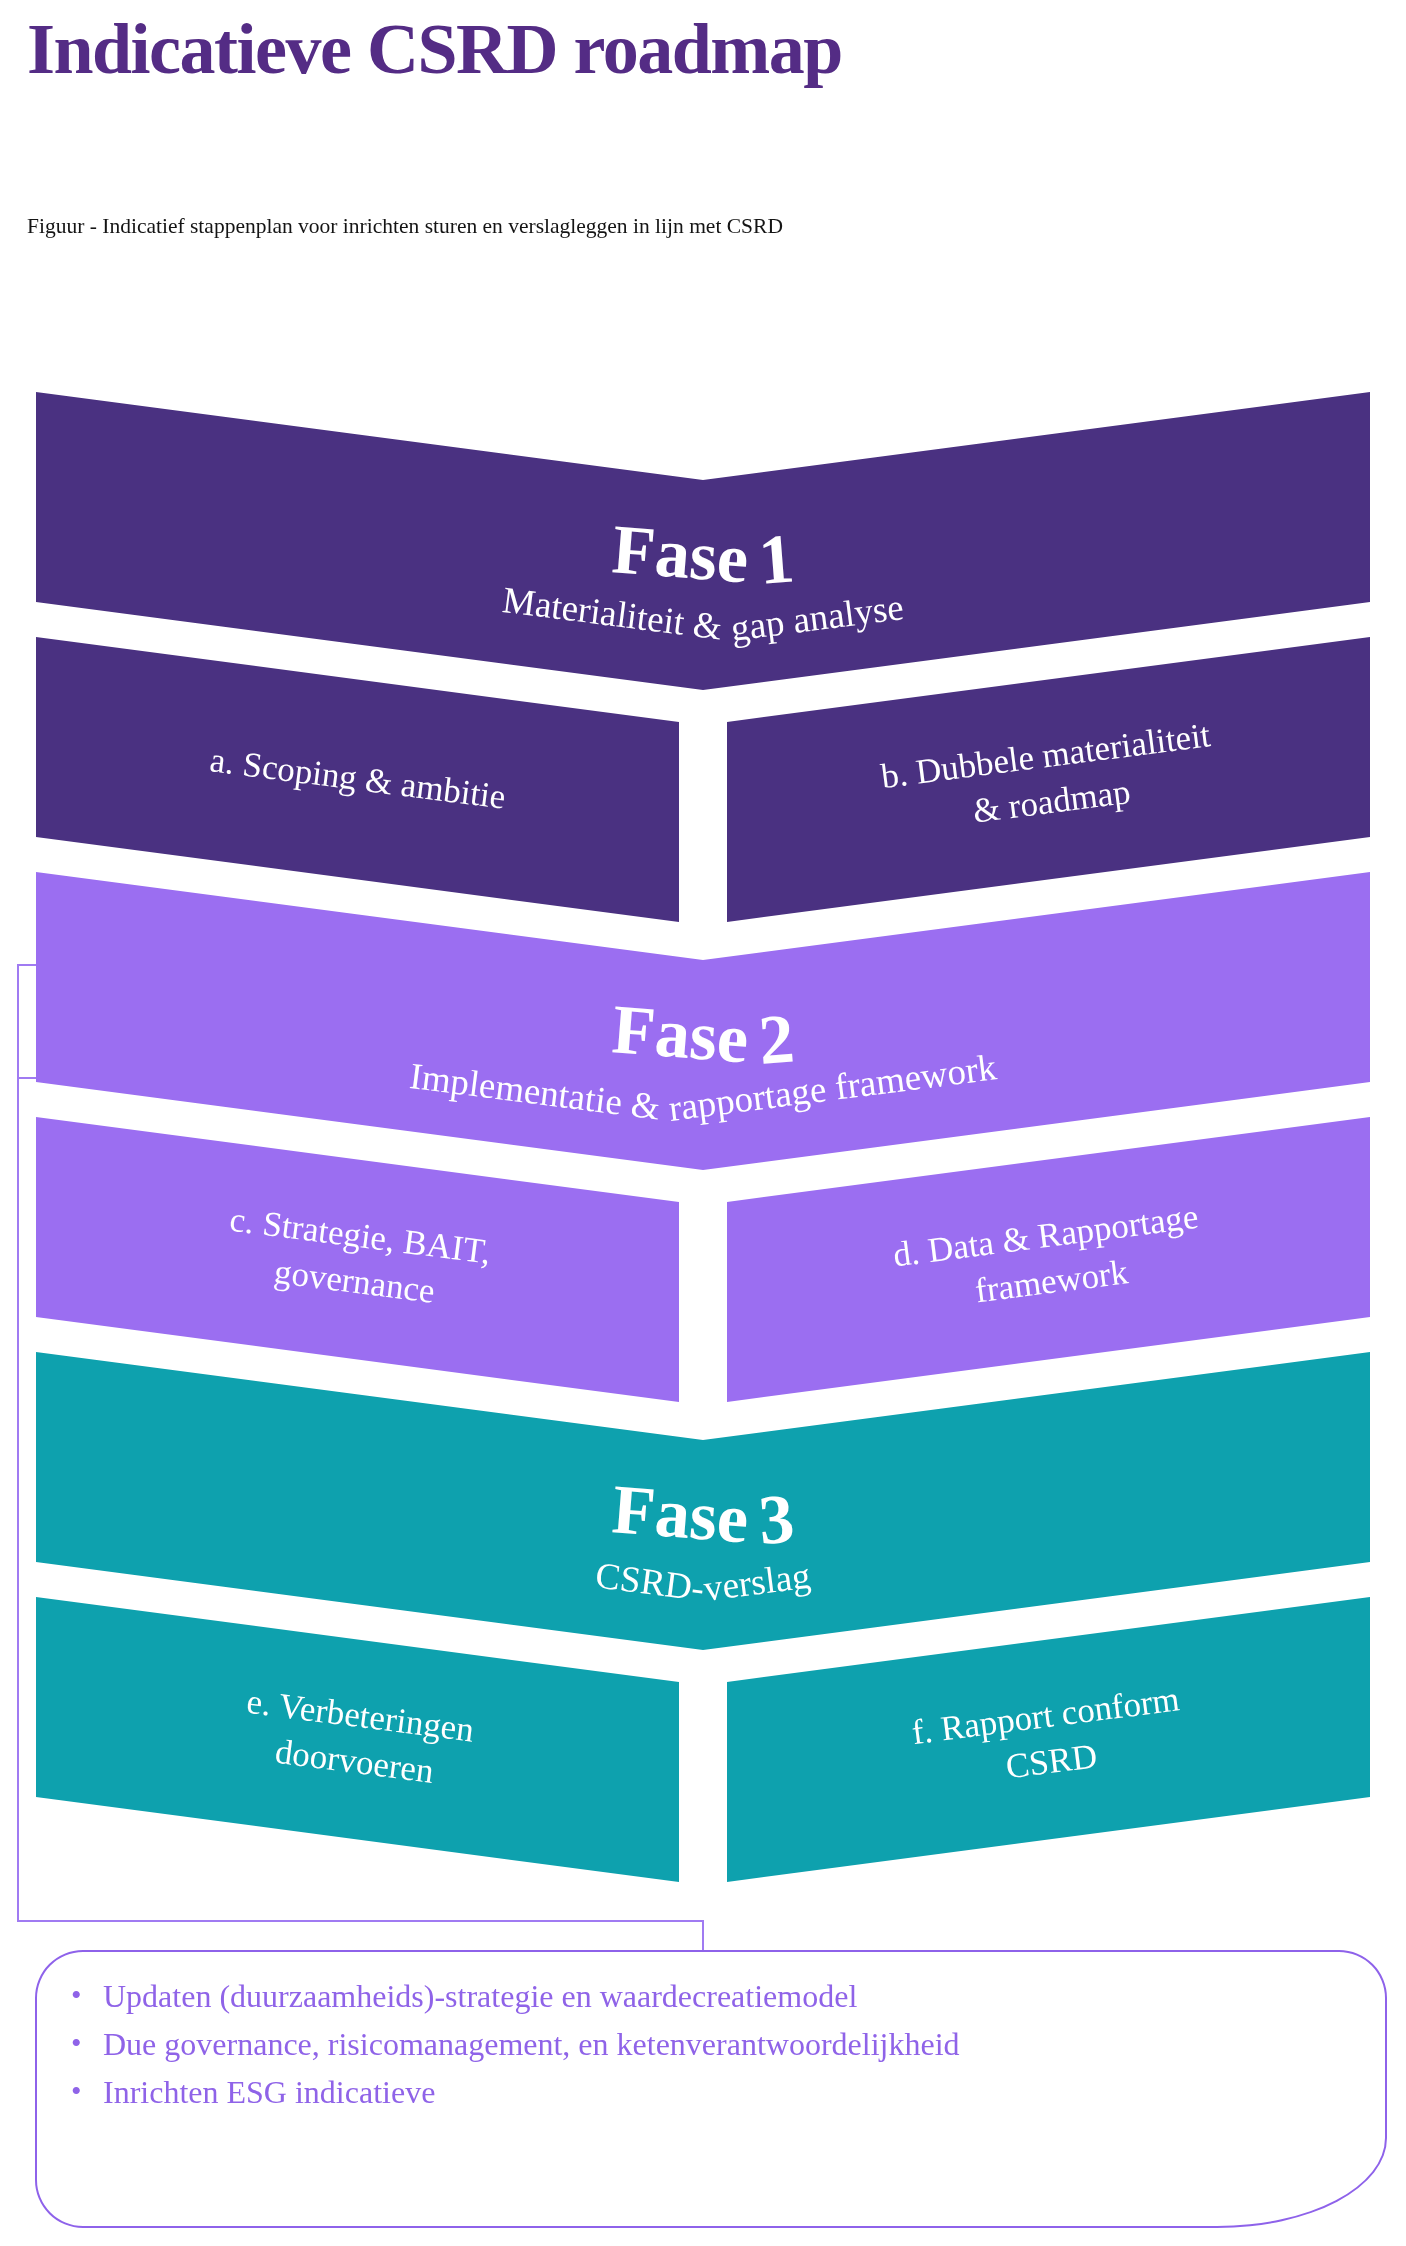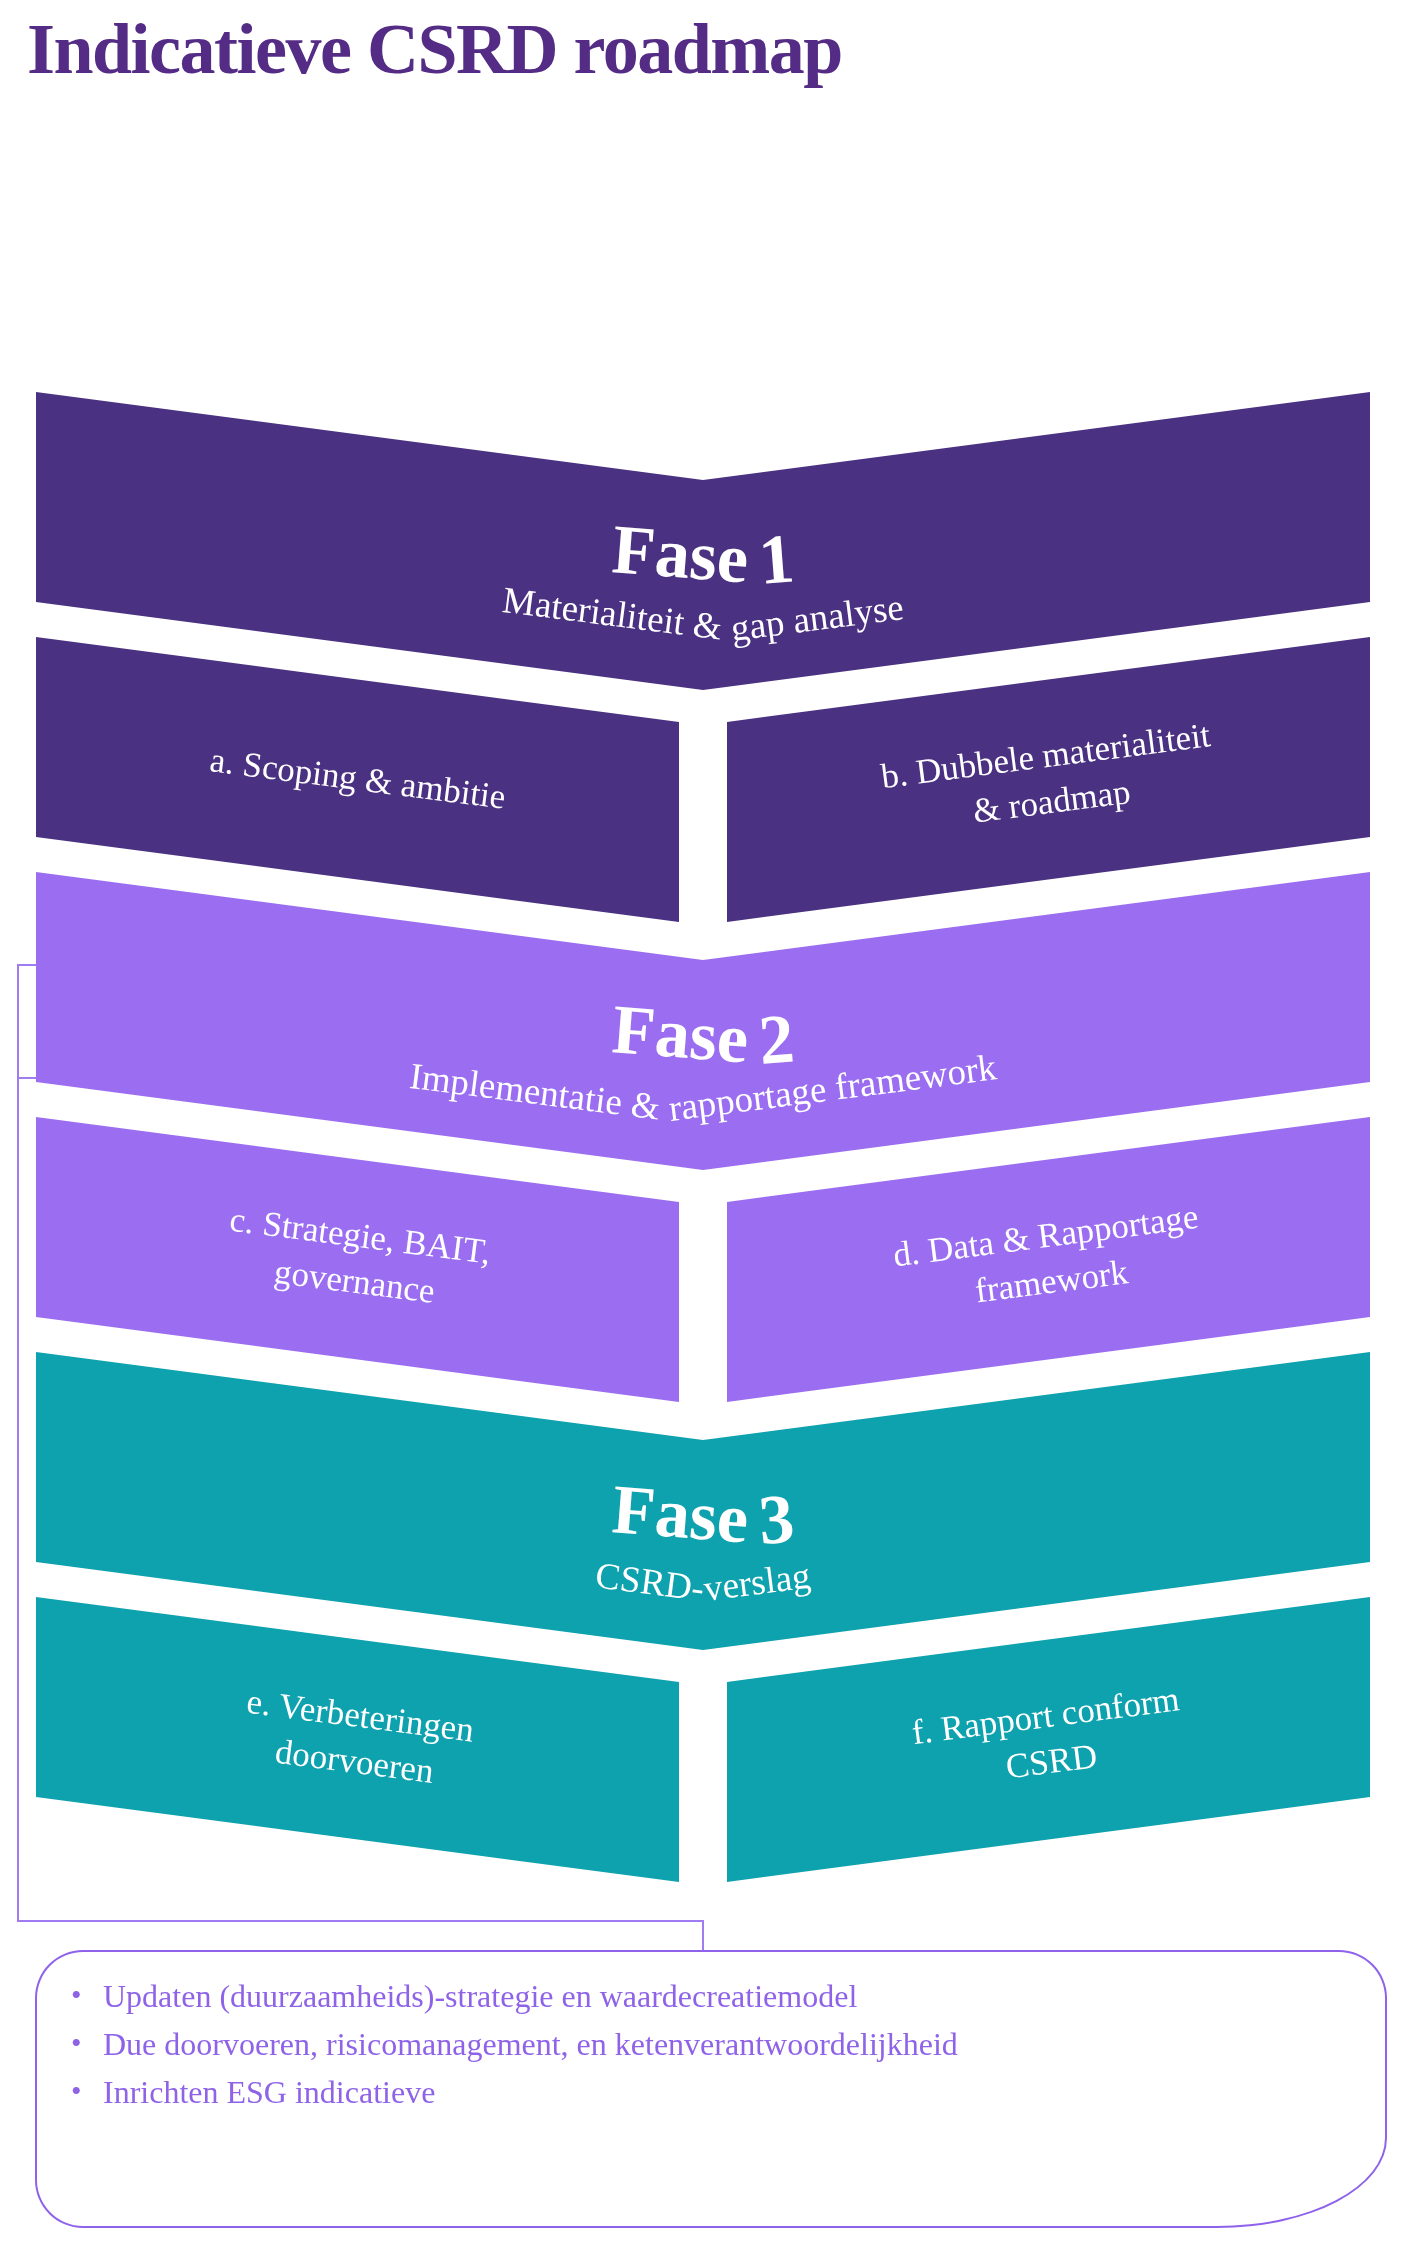--- a/index.html
+++ b/index.html
@@ -74,20 +74,21 @@
     content:"\2022"; position:absolute; left:4px; top:0;
     font-size:30px; color:#8f63e8;
   }
 </style>
 </head>
 <body>
 
 <div class="canvas">
 
   <h1 class="page-title">Indicatieve CSRD roadmap</h1>
+  <p class="figure-caption">Figuur - Indicatief stappenplan voor inrichten sturen en verslagleggen in lijn met CSRD</p>
 
   <svg class="bracket-svg" width="1406" height="2246" viewBox="0 0 1406 2246">
     <path d="M37,965 H18 V1921 H703 V1950" fill="none" stroke="#a07bf2" stroke-width="2"></path>
     <path d="M37,1078 H18" fill="none" stroke="#a07bf2" stroke-width="2"></path>
   </svg>
 
   <div class="figure">
 
     <div class="band p1 band-f1">
       <div class="band-content">
@@ -168,18 +169,18 @@
             <span>CSRD</span>
           </div>
       </div>
     </div>
 
   </div>
 
   <div class="notes-box">
     <ul>
       <li>Updaten (duurzaamheids)-strategie en waardecreatiemodel</li>
-      <li>Due doorvoeren, risicomanagement, en ketenverantwoordelijkheid</li>
+      <li>Due governance, risicomanagement, en ketenverantwoordelijkheid</li>
       <li>Inrichten ESG indicatieve</li>
     </ul>
   </div>
 
 </div>
 
 </body></html>

